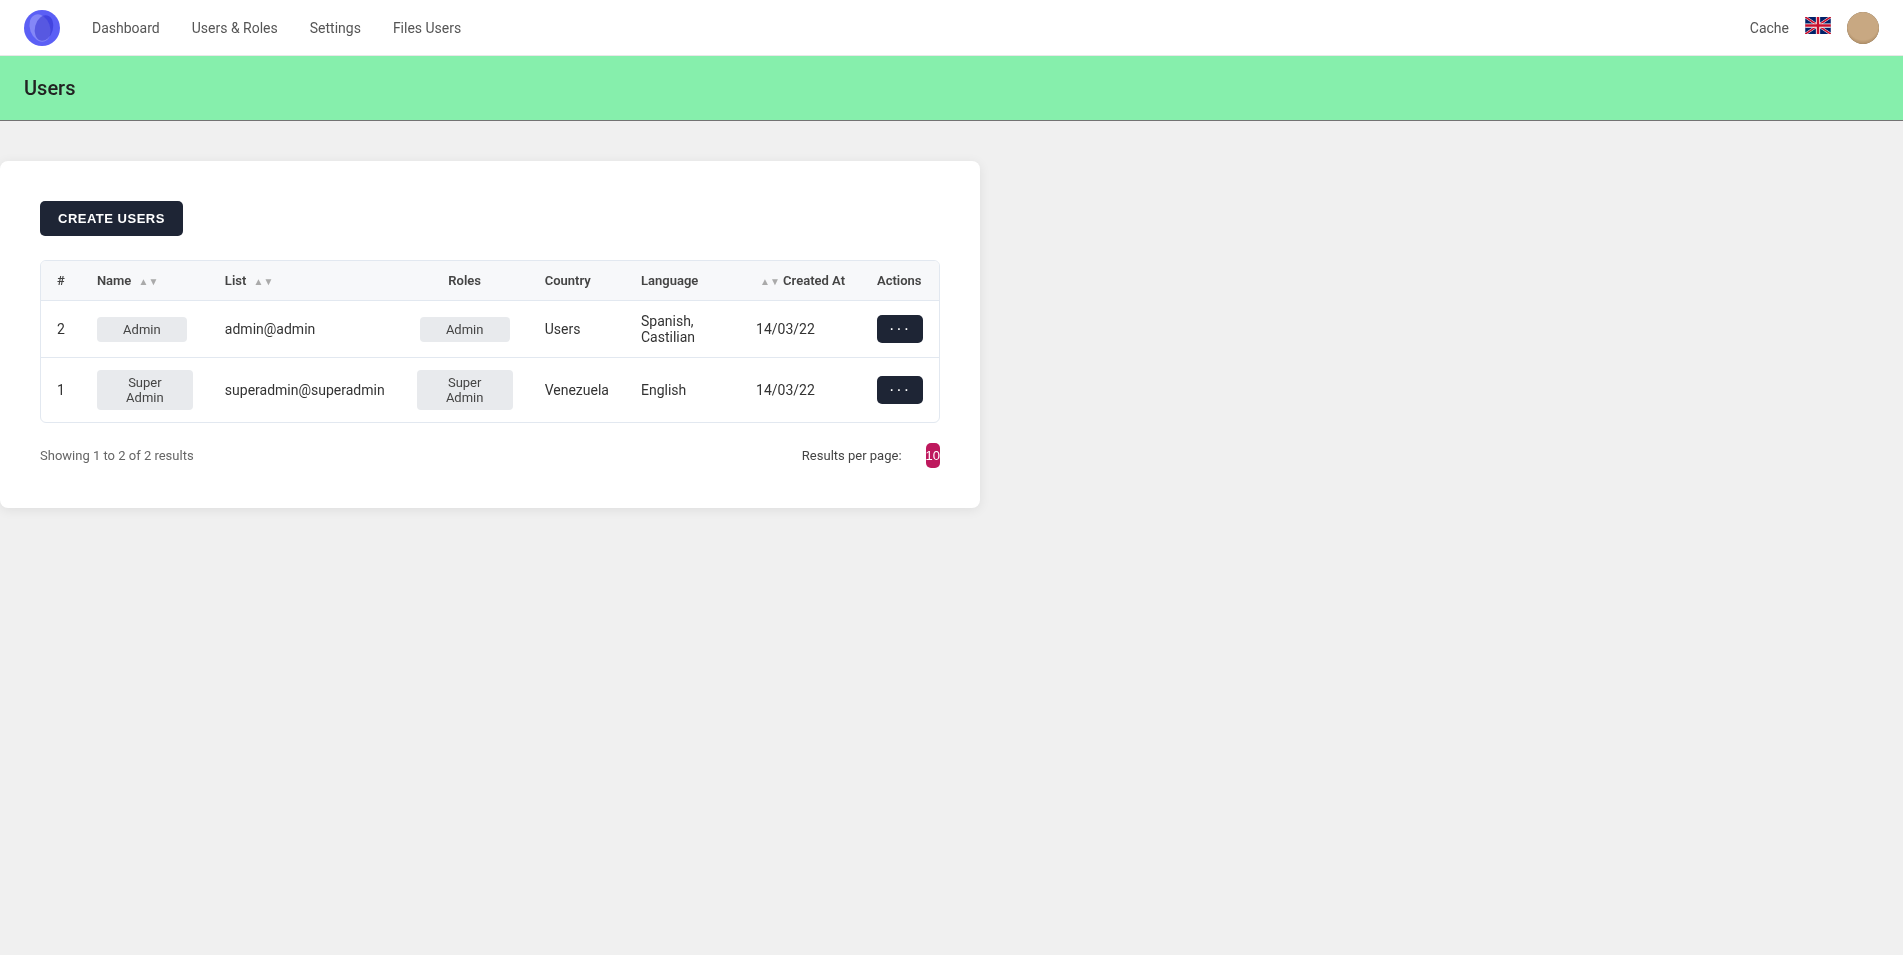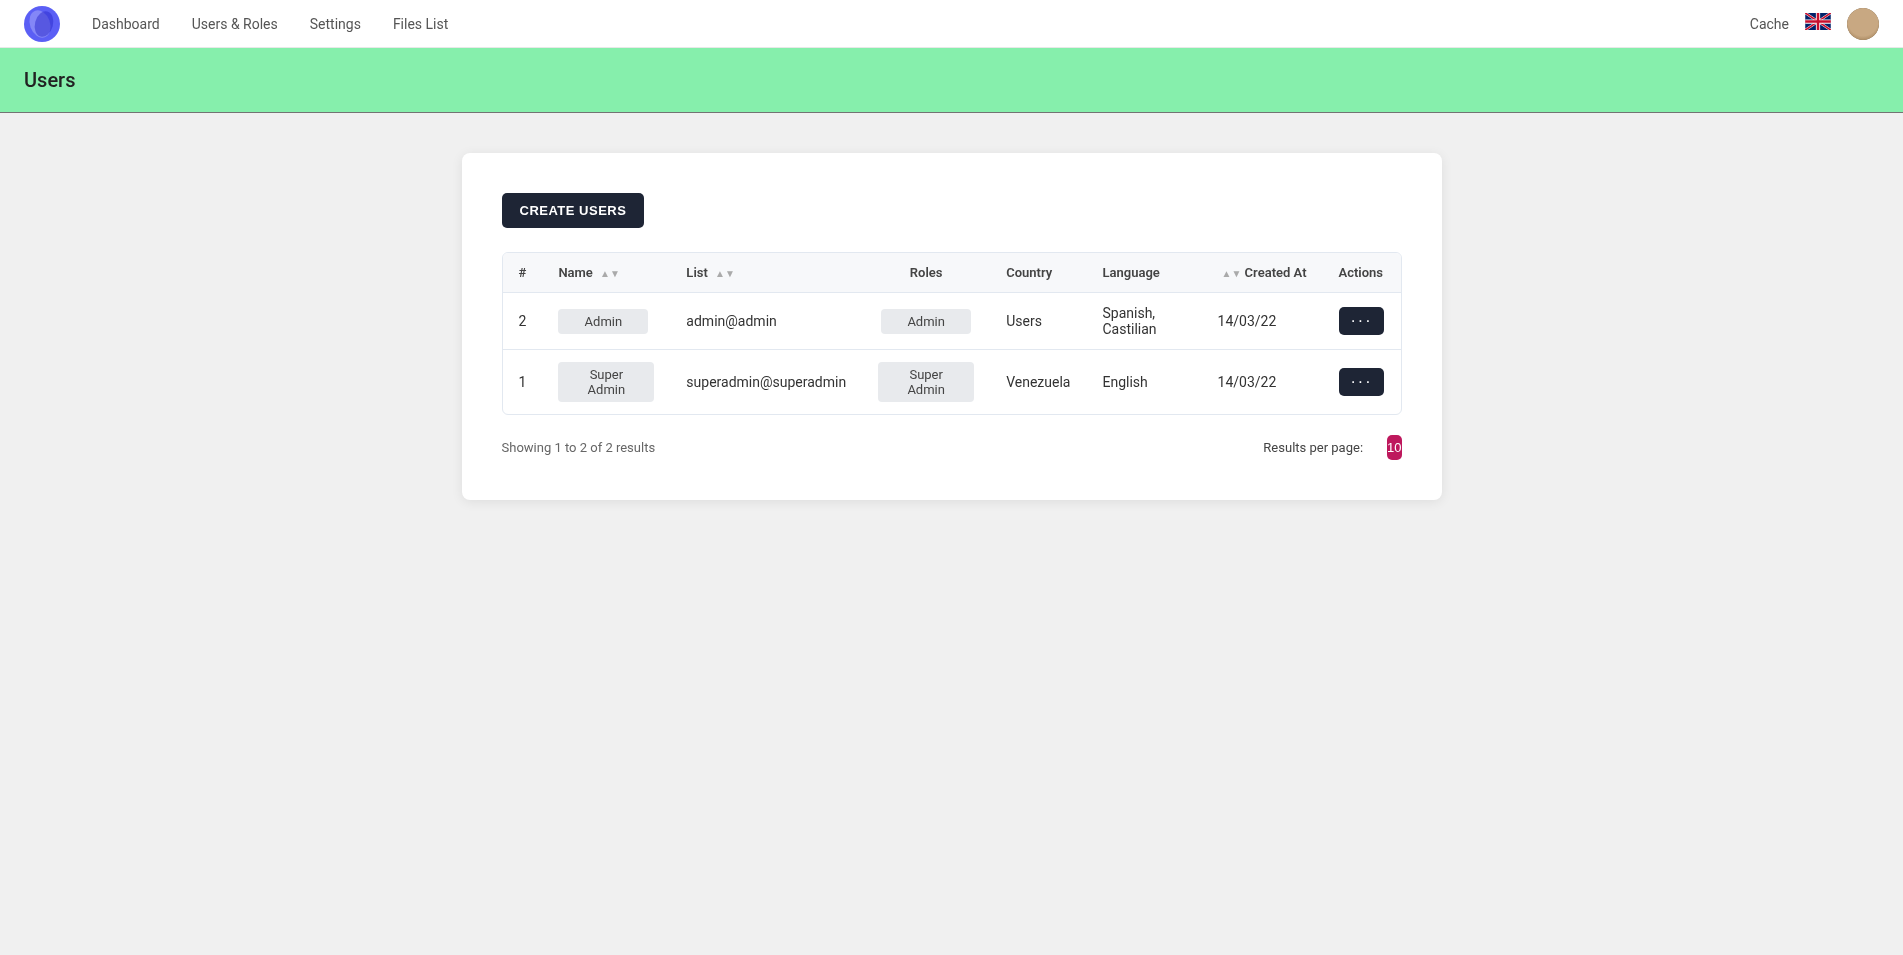--- a/index.html
+++ b/index.html
@@ -6,21 +6,21 @@
     body {
       font-family: -apple-system, BlinkMacSystemFont, 'Segoe UI', Roboto, sans-serif;
       background: #f0f0f0;
       min-height: 955px;
       color: #333;
     }
 
     
     .navbar {
       background: #fff;
-      height: 48px;
+      height: 56px;
       display: flex;
       align-items: center;
       padding: 0 24px;
       border-bottom: 1px solid #e8e8e8;
       position: relative;
       z-index: 10;
     }
     .navbar-logo {
       width: 36px;
       height: 36px;
@@ -76,21 +76,20 @@
     .page-title {
       font-size: 20px;
       font-weight: 500;
       color: #222;
     }
 
     
     .main-content {
       padding: 40px 0;
       display: flex;
-      justify-content: center;
     }
     .card {
       background: #fff;
       border-radius: 8px;
       box-shadow: 0 2px 12px rgba(0,0,0,0.08);
       width: 980px;
       padding: 40px 40px 40px 40px;
     }
 
     
@@ -214,21 +213,21 @@
       <circle cx="18" cy="18" r="18" fill="#5b5ff5"></circle>
       <ellipse cx="16" cy="18" rx="10" ry="14" fill="#fff" opacity="0.25" transform="rotate(-20 16 18)"></ellipse>
       <ellipse cx="20" cy="18" rx="9" ry="13" fill="#2929cc" opacity="0.5" transform="rotate(15 20 18)"></ellipse>
     </svg>
   </div>
 
   <div class="navbar-nav">
     <a class="nav-link">Dashboard</a>
     <a class="nav-link">Users &amp; Roles</a>
     <a class="nav-link">Settings</a>
-    <a class="nav-link">Files List</a>
+    <a class="nav-link">Files Users</a>
   </div>
 
   <div class="navbar-right">
     <span class="cache-text">Cache</span>
 
     <span>
       <svg class="flag-svg" viewBox="0 0 60 40" xmlns="http://www.w3.org/2000/svg">
         <rect width="60" height="40" fill="#012169"></rect>
         <path d="M0,0 L60,40 M60,0 L0,40" stroke="#fff" stroke-width="6"></path>
         <path d="M0,0 L60,40 M60,0 L0,40" stroke="#C8102E" stroke-width="4"></path>

